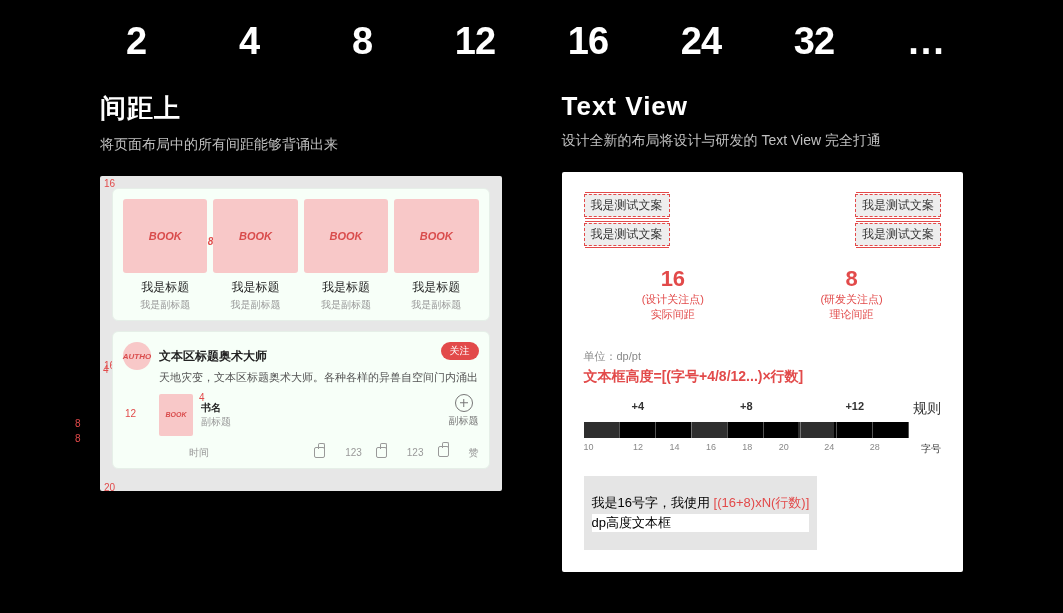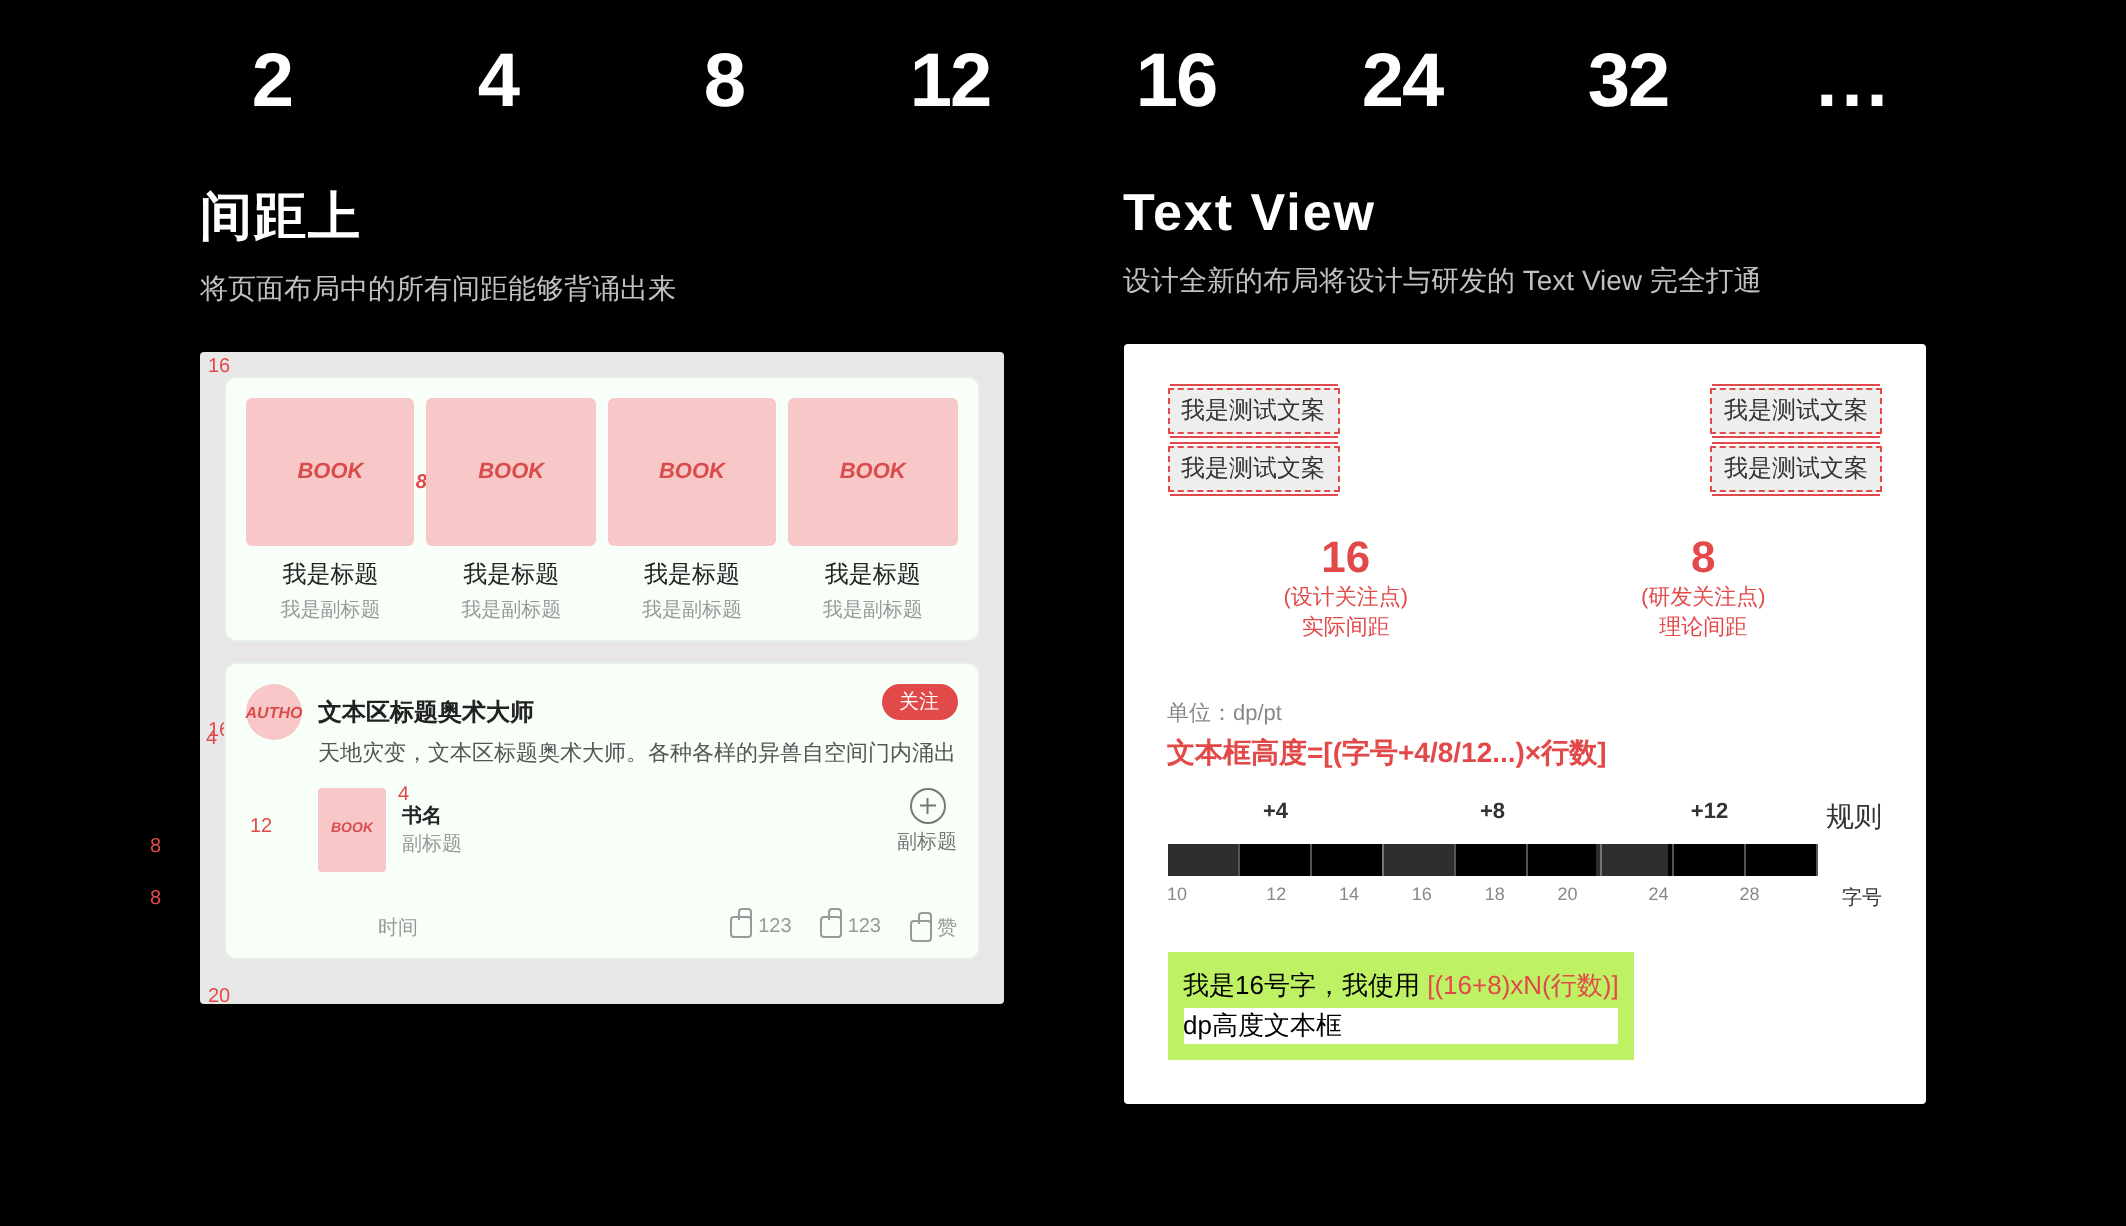--- a/index.html
+++ b/index.html
@@ -25,23 +25,23 @@
   .avatar { width:28px; height:28px; border-radius:50%; background:#f8c8c8; color:#d94c4c; font-size:8px; font-weight:700; display:flex; align-items:center; justify-content:center; font-style:italic;}
   .feed-body { flex:1; }
   .nick { font-size:12px; font-weight:700; color:#222; }
   .follow { position:absolute; top:0; right:0; background:#e24a4a; color:#fff; font-size:10px; padding:2px 9px; border-radius:10px;}
   .art { font-size:12px; font-weight:700; color:#222; margin-top:6px;}
   .body-txt { font-size:11px; color:#555; line-height:1.5; margin-top:4px;}
   .mini { margin-top:8px; display:flex; gap:8px; align-items:center; position:relative;}
   .mini-book { width:34px; height:42px; background:#f8c8c8; border-radius:2px; color:#d94c4c; font-size:7px; display:flex; align-items:center; justify-content:center; font-style:italic; font-weight:700;}
   .mini-txt .t { font-size:10px; font-weight:700; color:#222;}
   .mini-txt .s { font-size:10px; color:#999;}
-  .foot { margin-top:21px; display:flex; align-items:center; gap:14px; color:#999; font-size:10px;padding-left:30px;}
+  .foot { margin-top:10px; display:flex; align-items:center; gap:14px; color:#999; font-size:10px;padding-left:30px;}
   .foot .spacer { flex:1;}
-  .like { display:inline-flex; align-items:flex-end; gap:3px;}
+  .like { display:inline-flex; align-items:flex-start; gap:20px;}
   .thumb { width:11px; height:11px; border:1.2px solid #999; border-radius:2px; position:relative;}
   .thumb::before{content:"";position:absolute;top:-5px;left:3px;width:5px;height:5px;border:1.2px solid #999;border-bottom:none;border-radius:2px 2px 0 0;}
   .add-sub { position:absolute; right:0px; top:0px; text-align:center; color:#777; font-size:10px;}
   .plus { width:18px; height:18px; border:1.4px solid #777; border-radius:50%; margin:0 auto 2px auto; position:relative;}
   .plus::before,.plus::after{content:"";position:absolute;background:#777;}
   .plus::before{left:4px; right:4px; top:50%; height:1.5px; transform:translateY(-50%);}
   .plus::after{top:4px; bottom:4px; left:50%; width:1.5px; transform:translateX(-50%);}
 
   .label-row { display:flex; justify-content:space-between; margin-bottom:6px;}
   .label-box { display:inline-block; background:#eee; border:1px dashed #e24a4a; font-size:12px; padding:2px 6px; color:#333; position:relative;}
@@ -56,21 +56,21 @@
   .ruler-wrap { margin-top:14px; }
   .ruler-head { display:flex; font-size:11px; color:#333; font-weight:700; text-align:center;}
   .ruler-head div { flex:1;}
   .ruler-head .tag { font-size:14px; color:#333; font-weight:400; width:32px; flex:none; text-align:right;}
   .ruler { height:16px; background:#000; display:flex; margin-top:4px; position:relative;}
   .seg { border-right:1px solid #555;}
   .shade { position:absolute; top:0; bottom:0; background:rgba(255,255,255,0.18);}
   .ticks { display:flex; font-size:9px; color:#888; margin-top:4px; position:relative;}
   .ticks span{ position:relative; text-align:center;}
   .ticks .tag { font-size:10px; color:#333; width:48px; flex:none; text-align:right;}
-  .example { margin-top:20px; background:#bef264; display:inline-block; padding:8px 8px; font-size:13px;}
+  .example { margin-top:20px; background:#e5e5e5; display:inline-block; padding:18px 8px; font-size:13px;}
   .example .red{ color:#e24a4a;}
   .example .line2{ font-size:13px; display:block; margin-top:2px; background:#fff;}
 </style>
 </head>
 <body>
 
 <div class="stage">
   <div class="scale-row">
     <span class="scale-num">2</span>
     <span class="scale-num">4</span>

